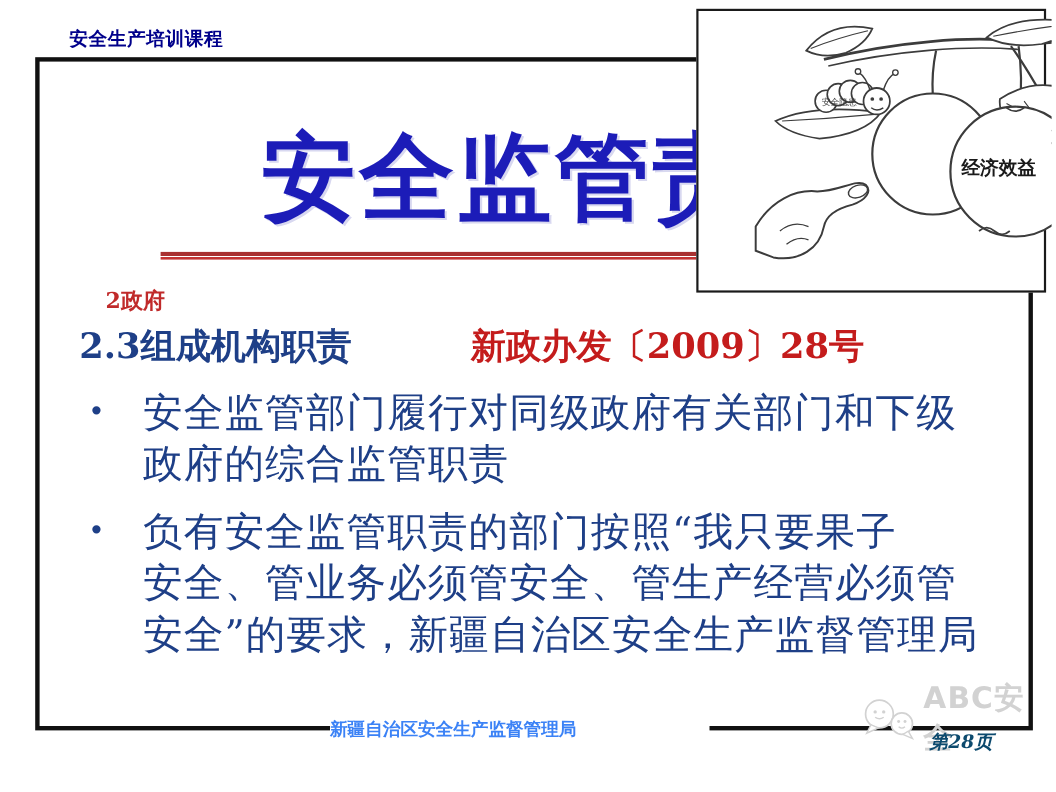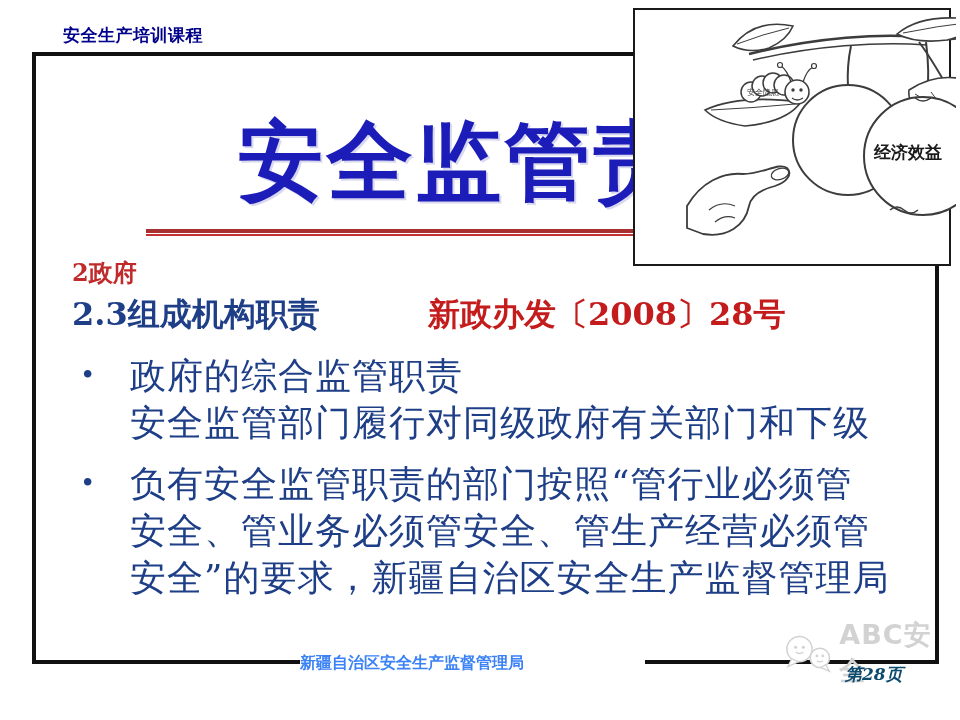--- a/index.html
+++ b/index.html
@@ -33,21 +33,21 @@
     left: 146px; top: 229px; width: 489px; height: 7px; z-index: 1;
     background: linear-gradient(180deg,
       #a93030 0px, #a93030 4px,
       #ffffff 4px, #ffffff 5px,
       #c33333 5px, #c33333 7px);
   }
 
   .content { left: 72px; top: 254px; width: 850px; z-index: 1; }
 
   .section-heading {
-    font-size: 24px; font-weight: bold; color: #c02a2a; line-height: 38px;
+    font-size: 20px; font-weight: bold; color: #c02a2a; line-height: 38px; margin-left: 24px;
   }
   .subsection-row { position: relative; height: 44px; }
   .subsection-heading {
     font-size: 32px; font-weight: bold; color: #1e3f87; line-height: 44px;
   }
   .document-number {
     position: absolute; left: 356px; top: 0;
     font-size: 32px; font-weight: bold; color: #c41c1c; line-height: 44px;
   }
 
@@ -104,35 +104,35 @@
 
   <div class="abs slide-title">安全监管责</div>
 
   <div class="abs title-underline"></div>
 
   <div class="abs content">
     <div class="section-heading">2政府</div>
 
     <div class="subsection-row">
       <span class="subsection-heading">2.3组成机构职责</span>
-      <span class="document-number">新政办发〔2008〕28号</span>
+      <span class="document-number">新政办发〔2009〕28号</span>
     </div>
 
     <div class="bullet-list">
       <div class="bullet-item">
         <div class="bullet-marker">•</div>
         <div class="bullet-text">
+          <span>安全监管部门履行对同级政府有关部门和下级</span>
           <span>政府的综合监管职责</span>
-          <span>安全监管部门履行对同级政府有关部门和下级</span>
         </div>
       </div>
       <div class="bullet-item">
         <div class="bullet-marker">•</div>
         <div class="bullet-text">
-          <span>负有安全监管职责的部门按照“管行业必须管</span>
+          <span>负有安全监管职责的部门按照“我只要果子</span>
           <span>安全、管业务必须管安全、管生产经营必须管</span>
           <span>安全”的要求，新疆自治区安全生产监督管理局</span>
         </div>
       </div>
     </div>
   </div>
 
   <div class="abs cartoon-figure">
     <svg width="314" height="254" viewBox="0 0 314 254">
 

